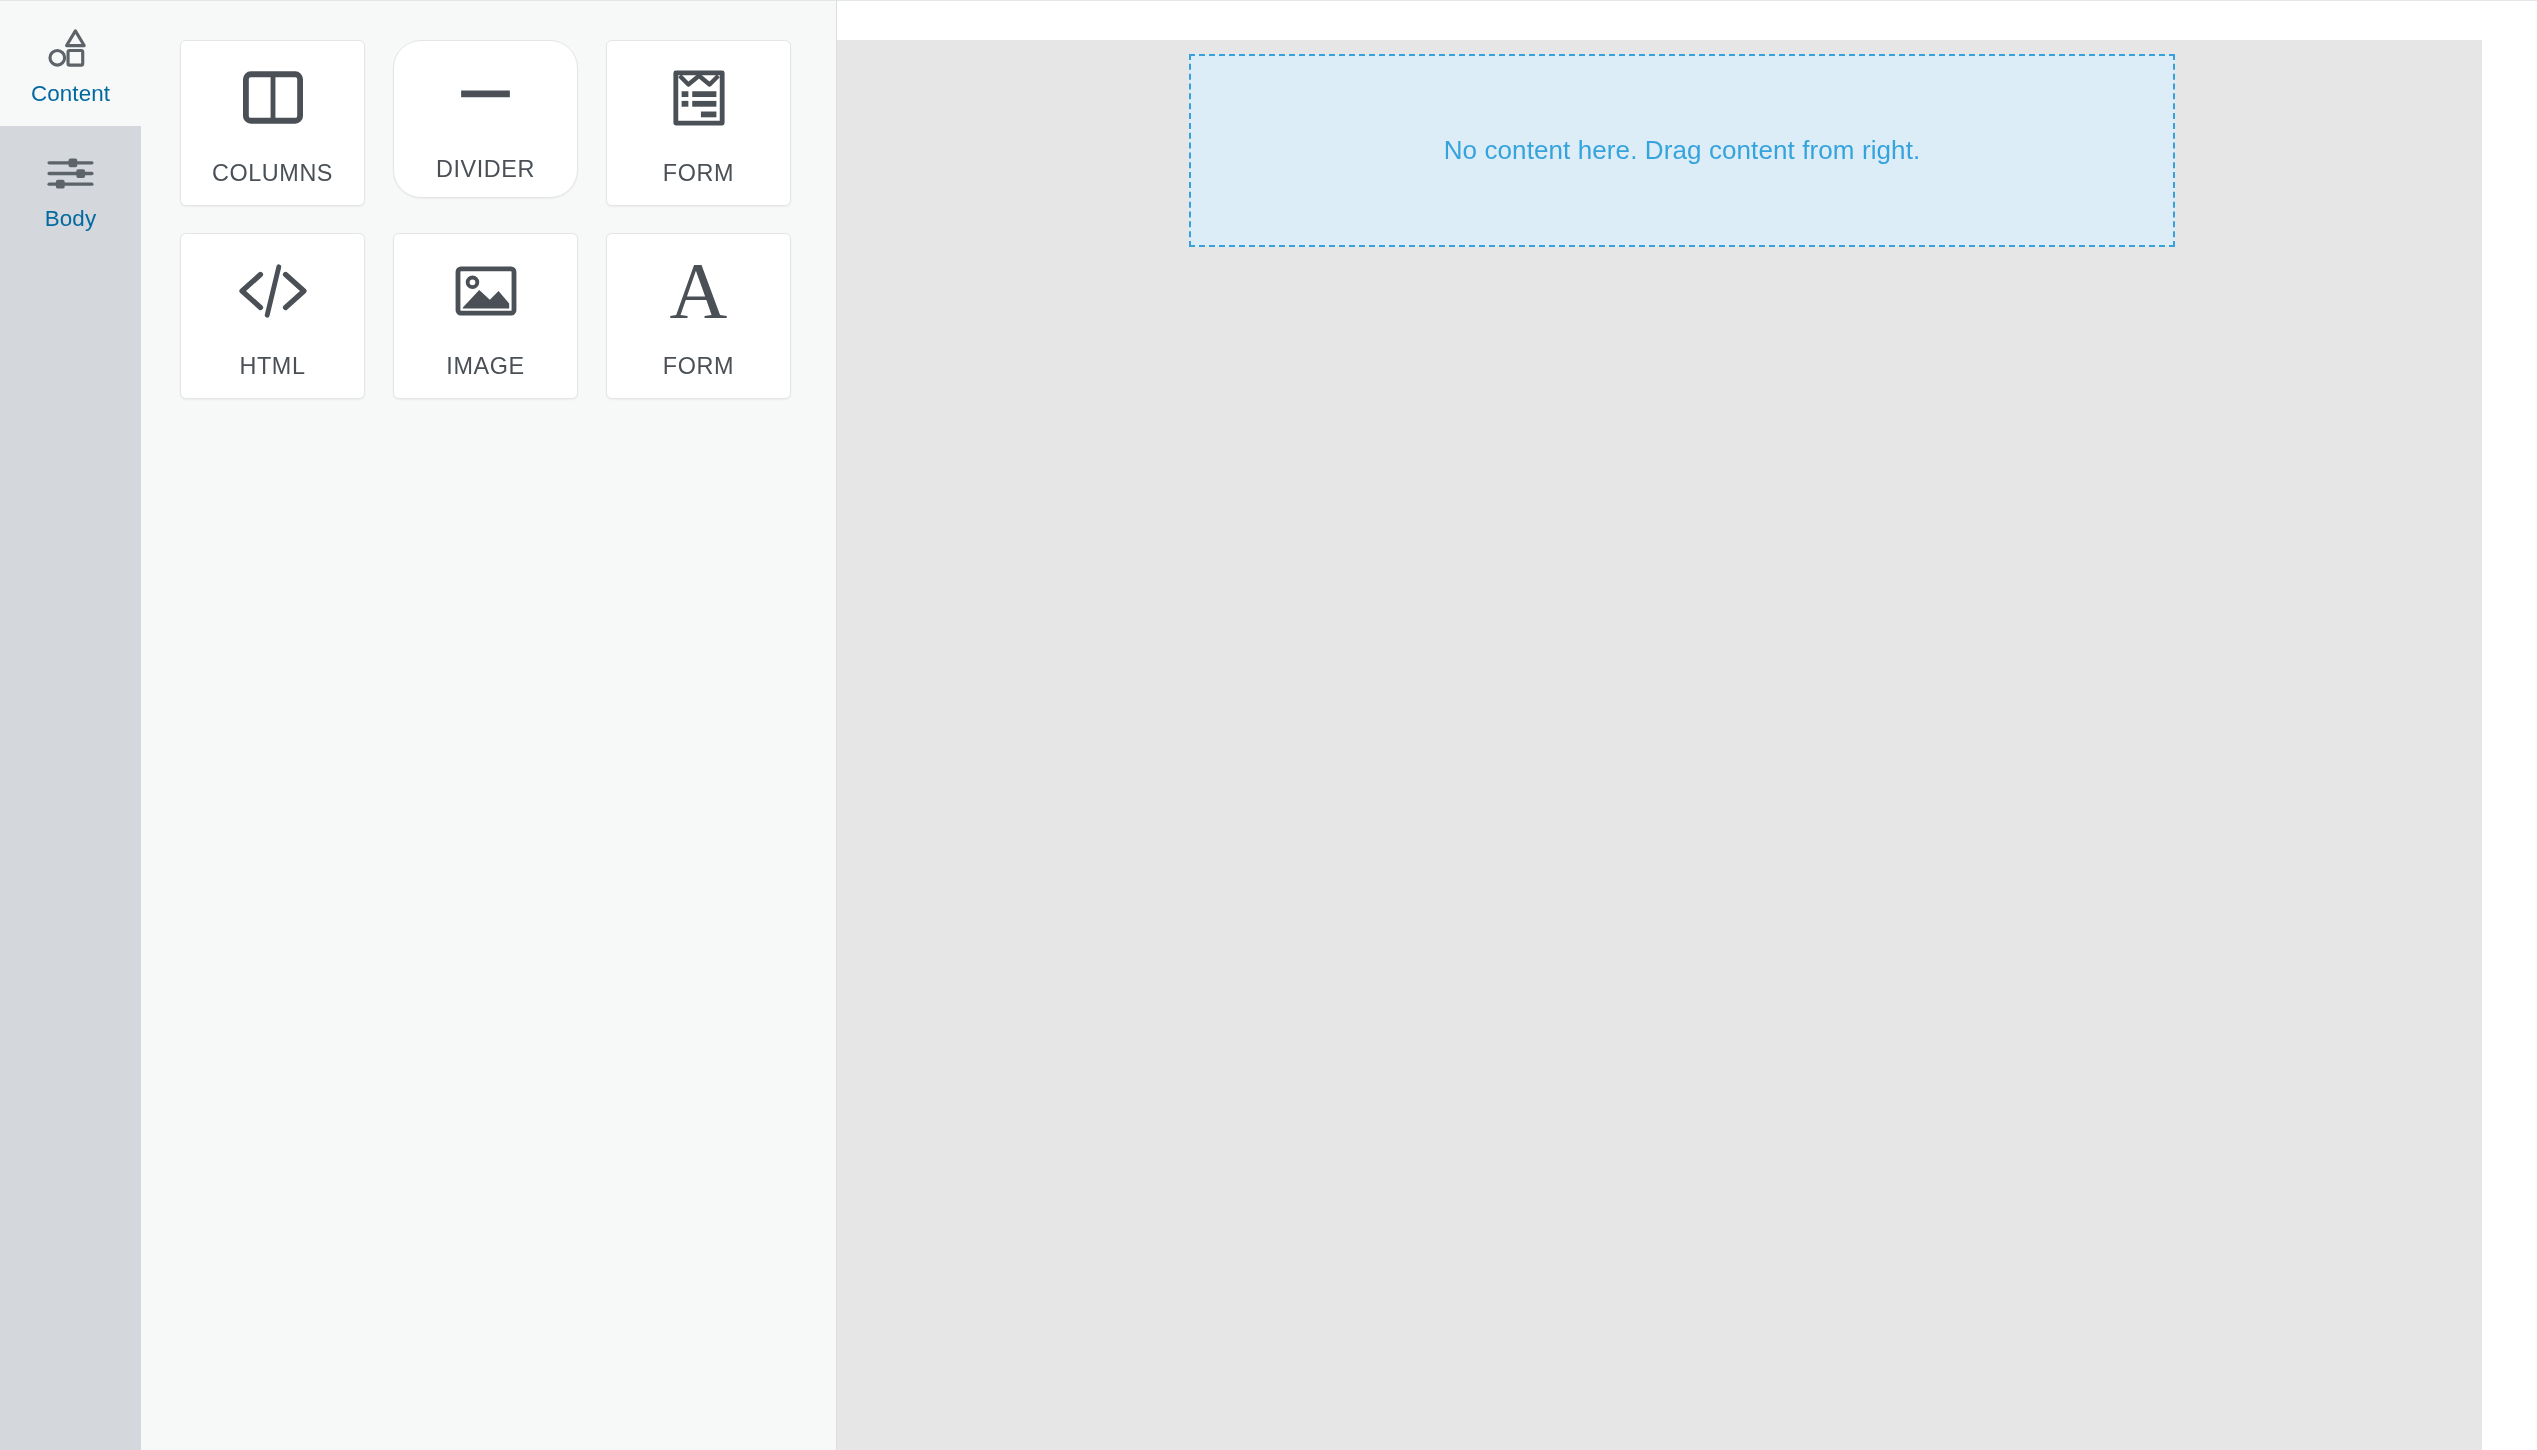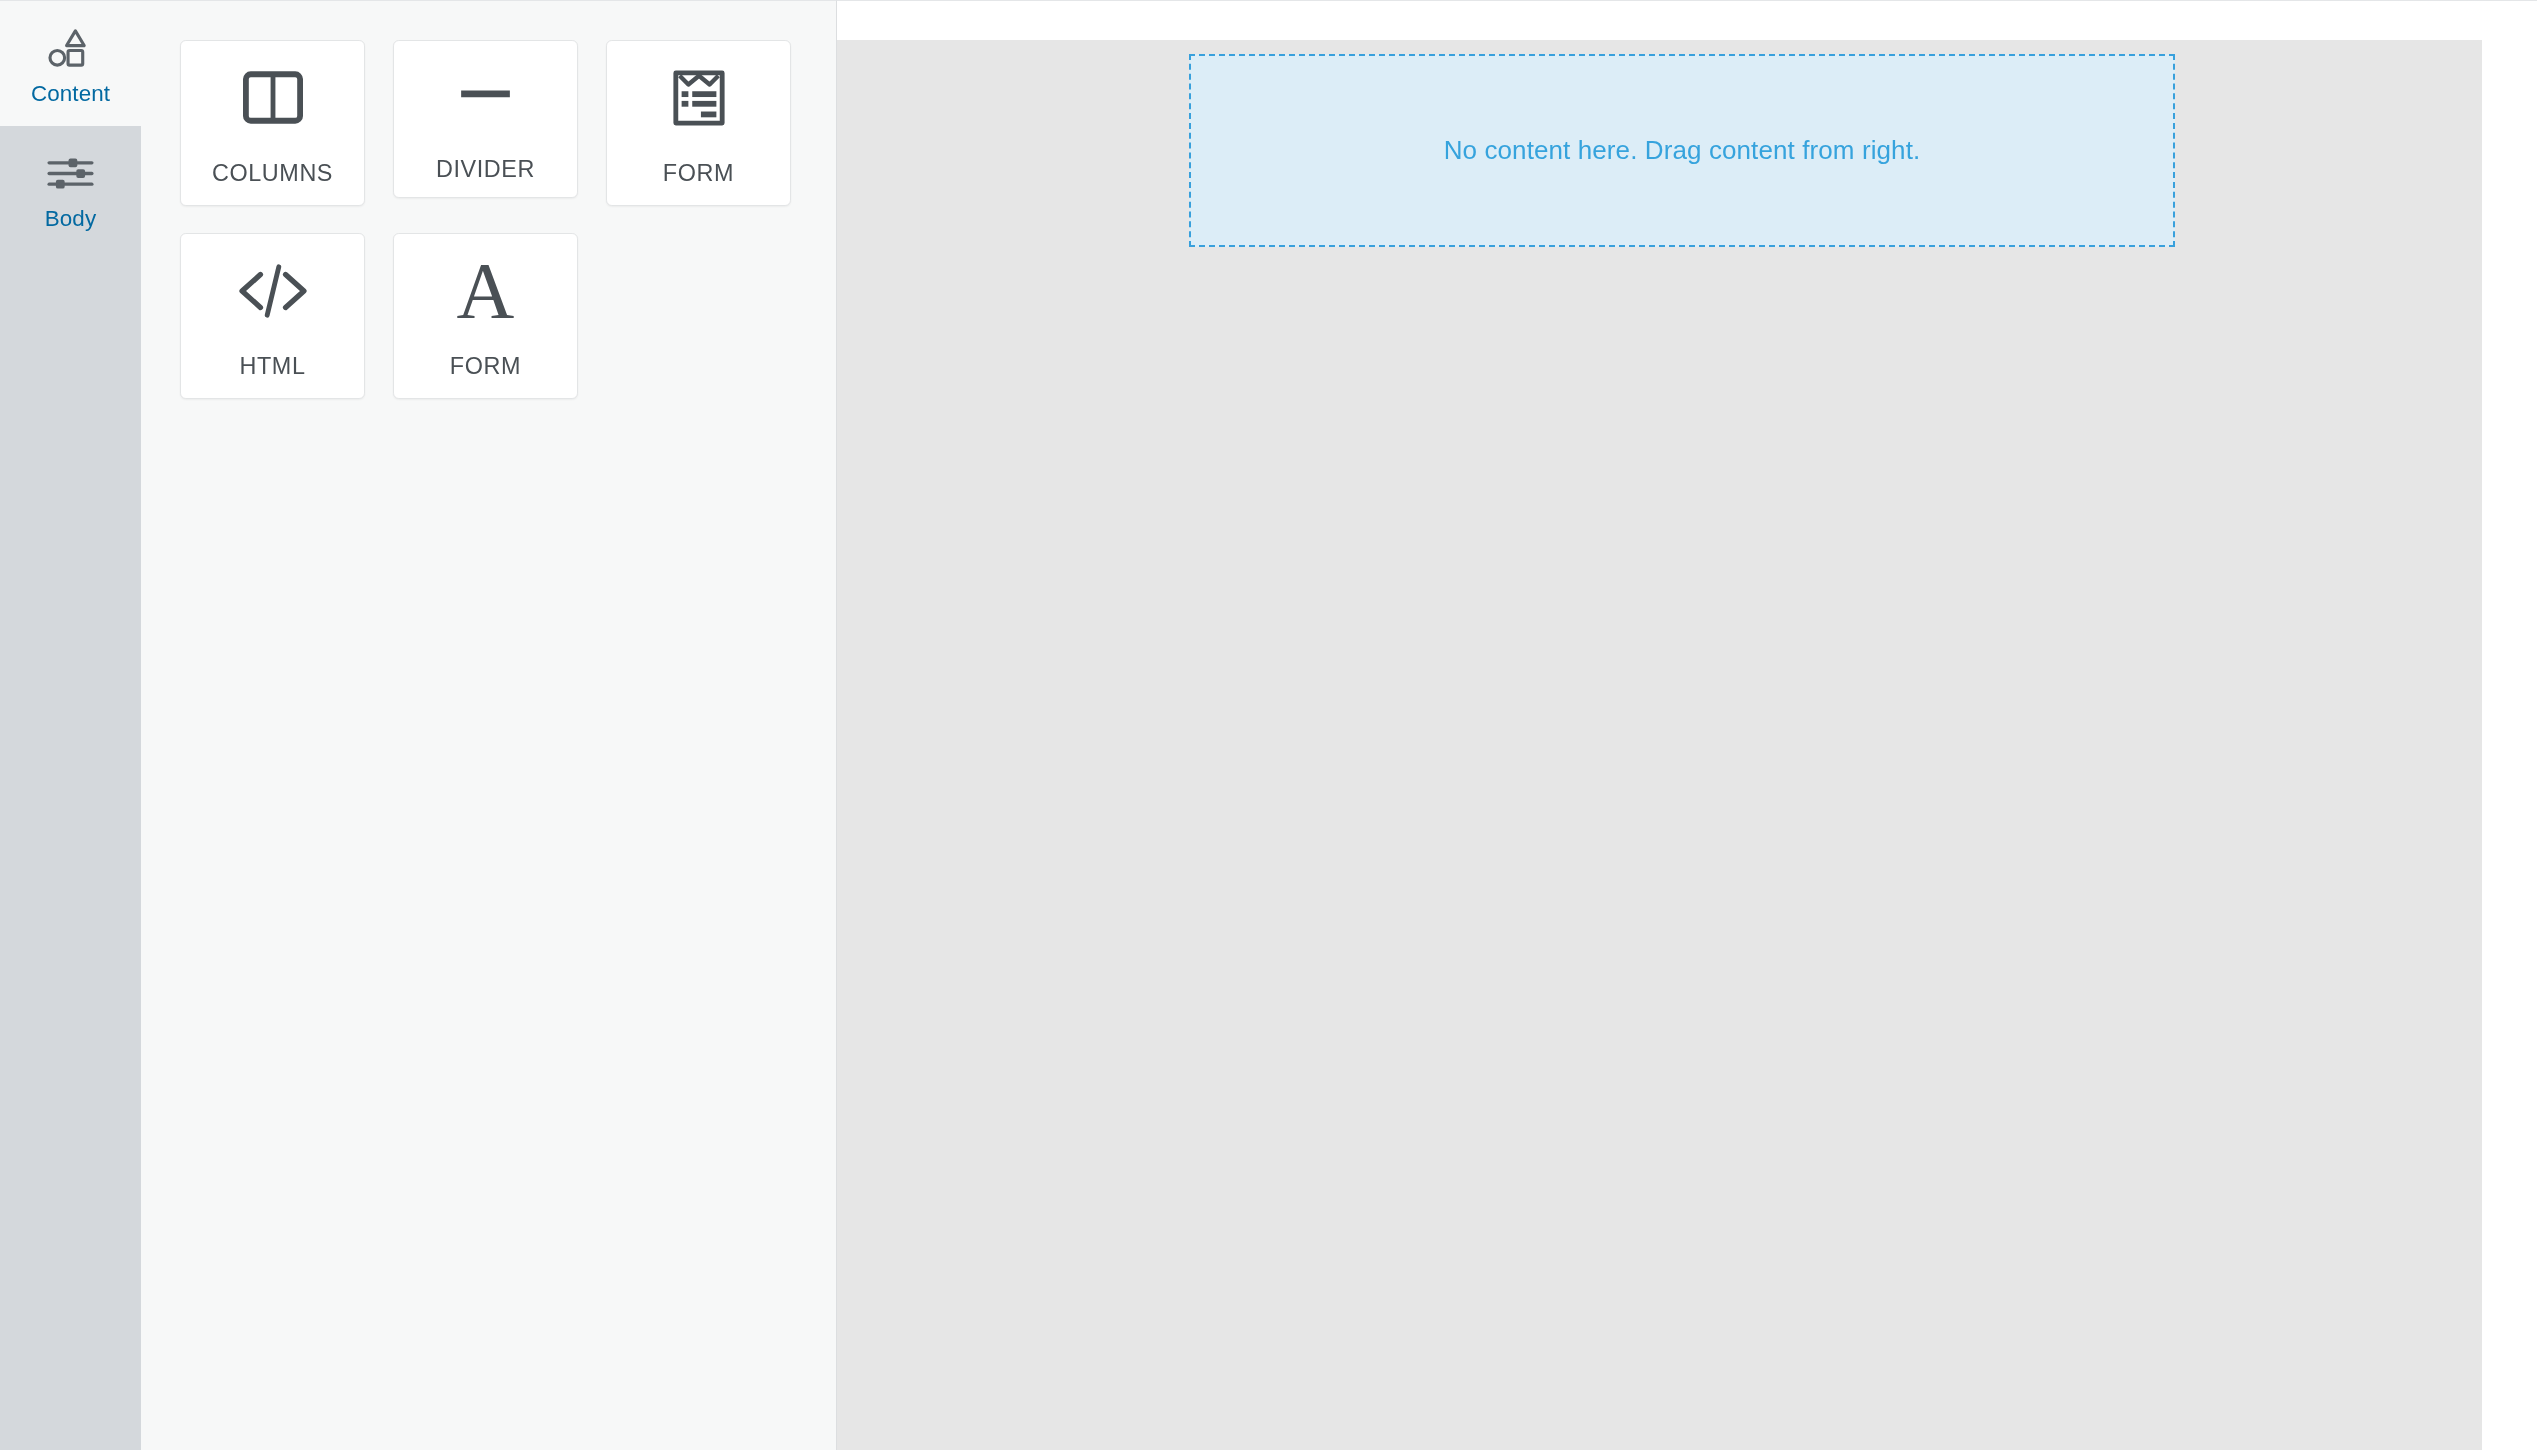--- a/index.html
+++ b/index.html
@@ -100,20 +100,21 @@
     box-sizing: border-box;
     display: flex;
     flex-direction: column;
     align-items: center;
     justify-content: center;
     cursor: grab;
     user-select: none;
   }
   .block-tile.short {
     height: 158px;
+    border-radius: 28px;
   }
   .tile-icon {
     height: 76px;
     display: flex;
     align-items: center;
     justify-content: center;
   }
   .tile-label {
     margin-top: 24px;
     font-size: 23.4px;
@@ -241,20 +242,30 @@
         <span class="tile-icon">
           <svg width="74" height="58" viewBox="0 0 76 60" fill="none" xmlns="http://www.w3.org/2000/svg">
             <path d="M25 13 L6 30 L25 47" stroke="#4a5055" stroke-width="5.5" fill="none" stroke-linecap="round" stroke-linejoin="round"></path>
             <path d="M51 13 L70 30 L51 47" stroke="#4a5055" stroke-width="5.5" fill="none" stroke-linecap="round" stroke-linejoin="round"></path>
             <line x1="44" y1="5" x2="32" y2="55" stroke="#4a5055" stroke-width="5" stroke-linecap="round"></line>
           </svg>
         </span>
         <span class="tile-label">HTML</span>
       </div>
 
+      <div class="block-tile">
+        <span class="tile-icon">
+          <svg width="64" height="56" viewBox="0 0 66 58" fill="none" xmlns="http://www.w3.org/2000/svg">
+            <rect x="4" y="6" width="58" height="46" rx="3" stroke="#4a5055" stroke-width="5" fill="none"></rect>
+            <circle cx="19" cy="20" r="5" stroke="#4a5055" stroke-width="4" fill="none"></circle>
+            <path d="M9 46 L26 28 L37 38 L46 29 L57 42 L57 47 L9 47 Z" fill="#4a5055"></path>
+          </svg>
+        </span>
+        <span class="tile-label">IMAGE</span>
+      </div>
 
       <div class="block-tile">
         <span class="tile-icon">
           <span class="tile-letter">A</span>
         </span>
         <span class="tile-label">FORM</span>
       </div>
 
     </div>
   </div>

